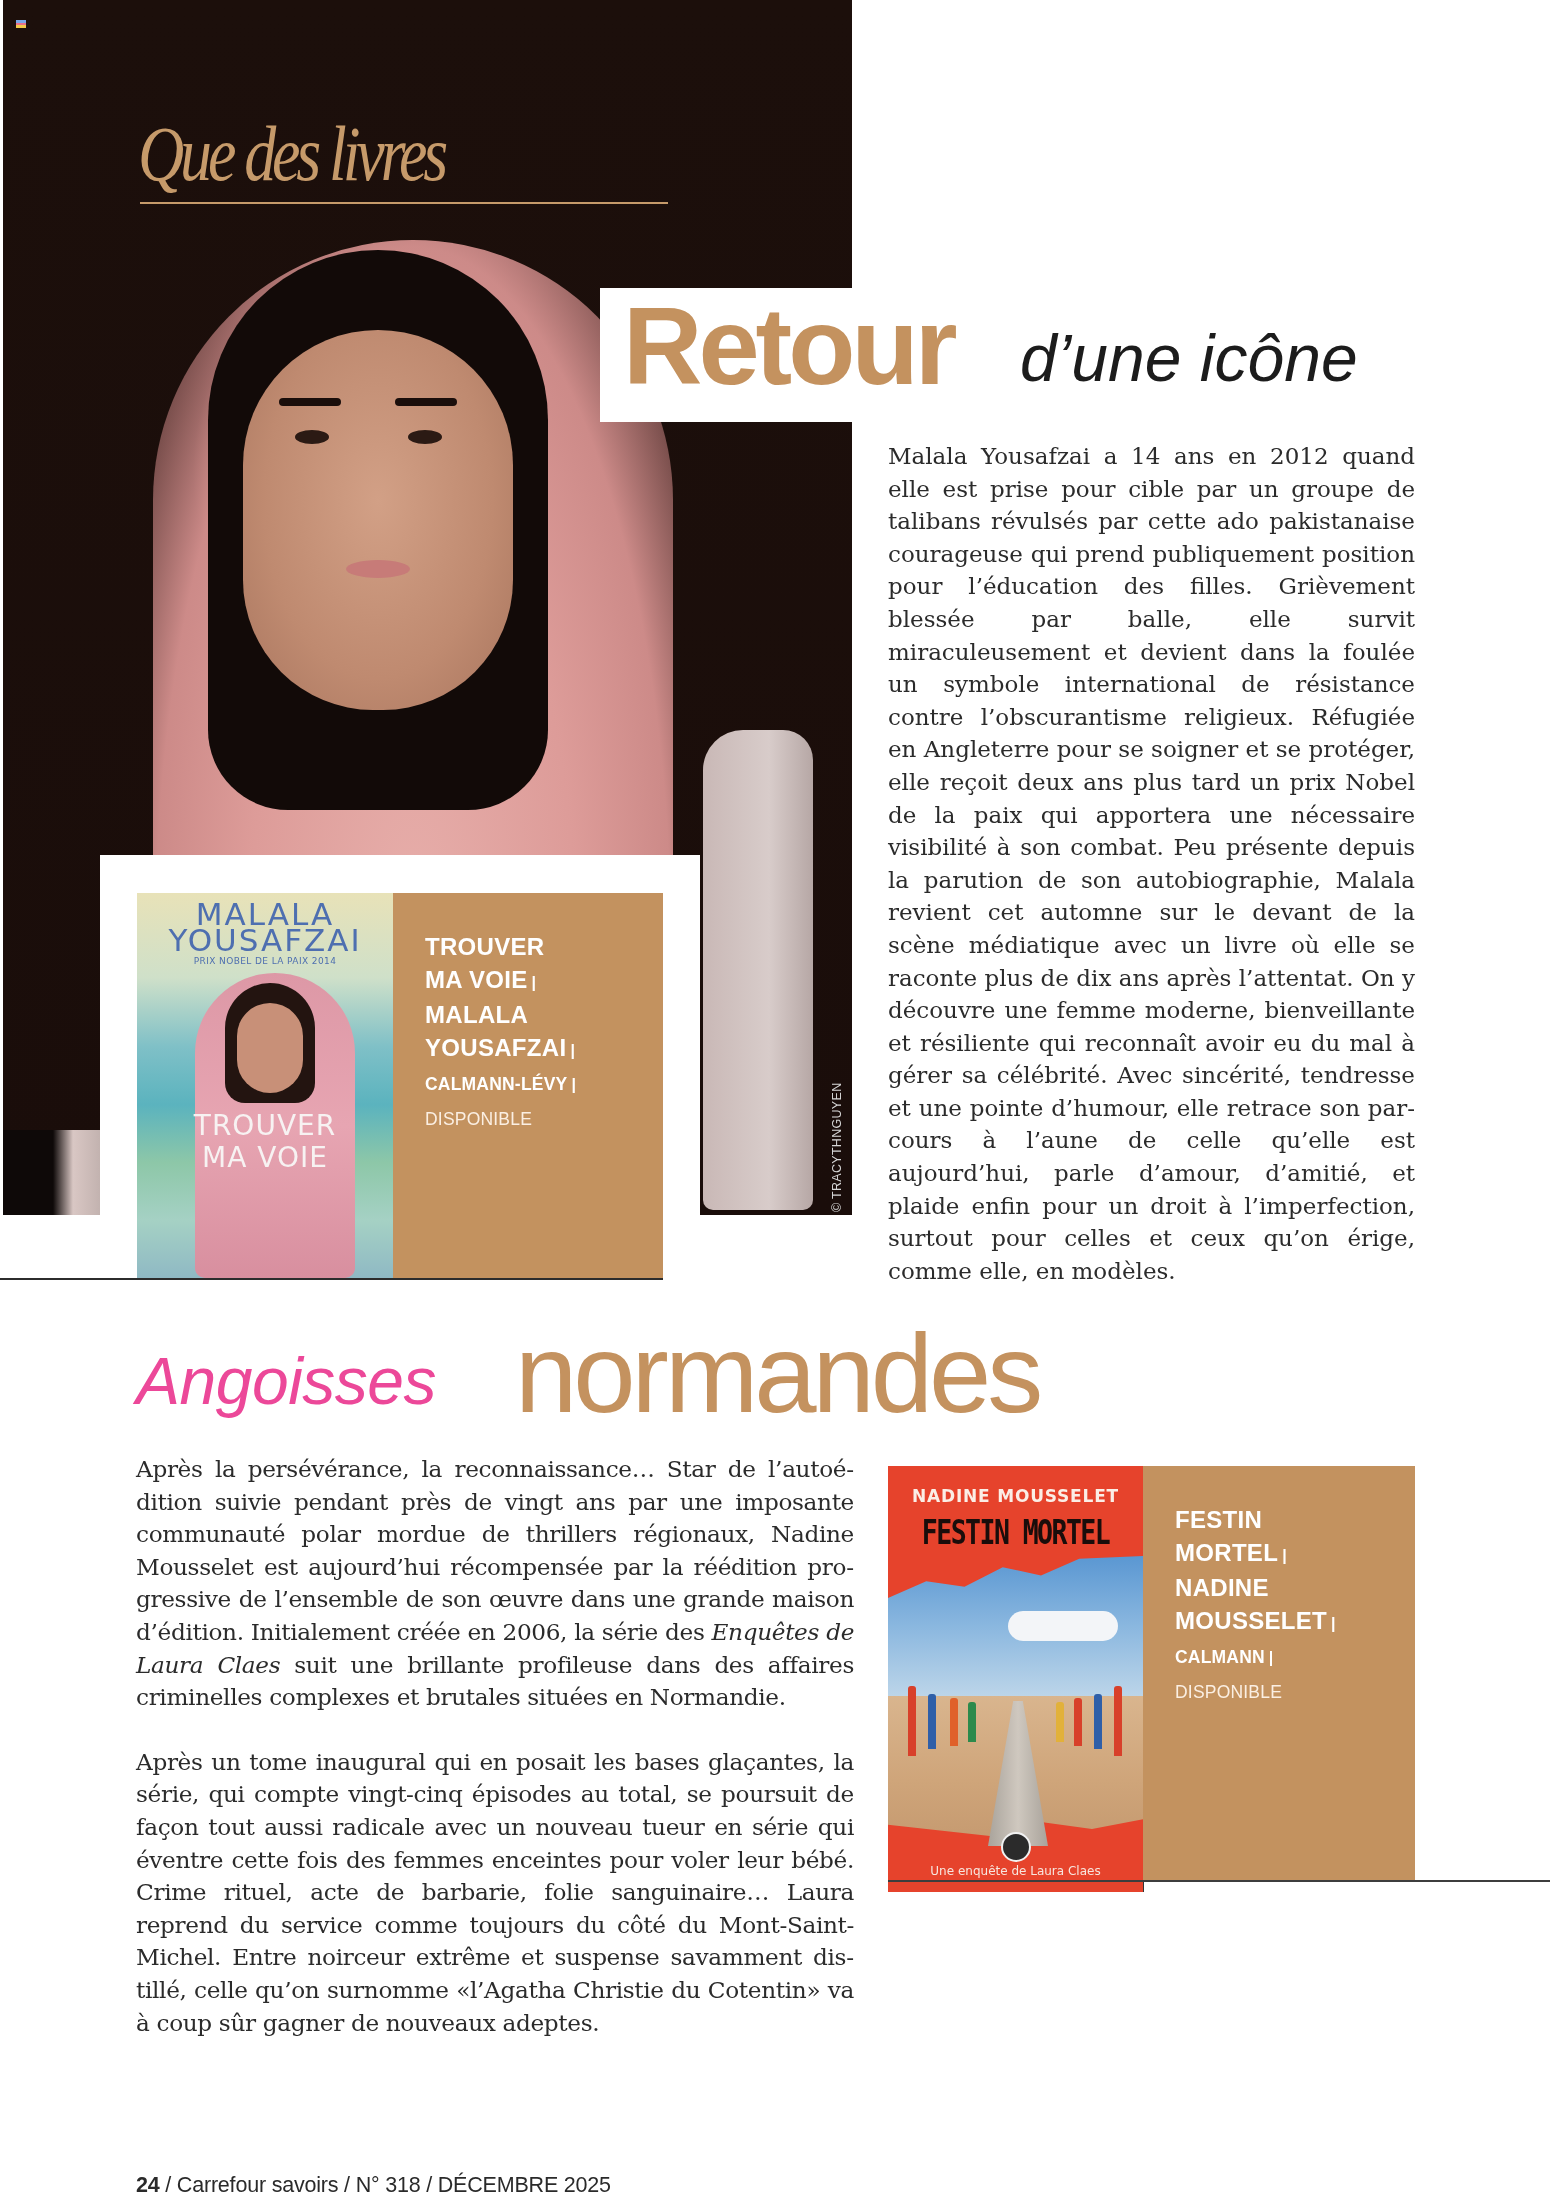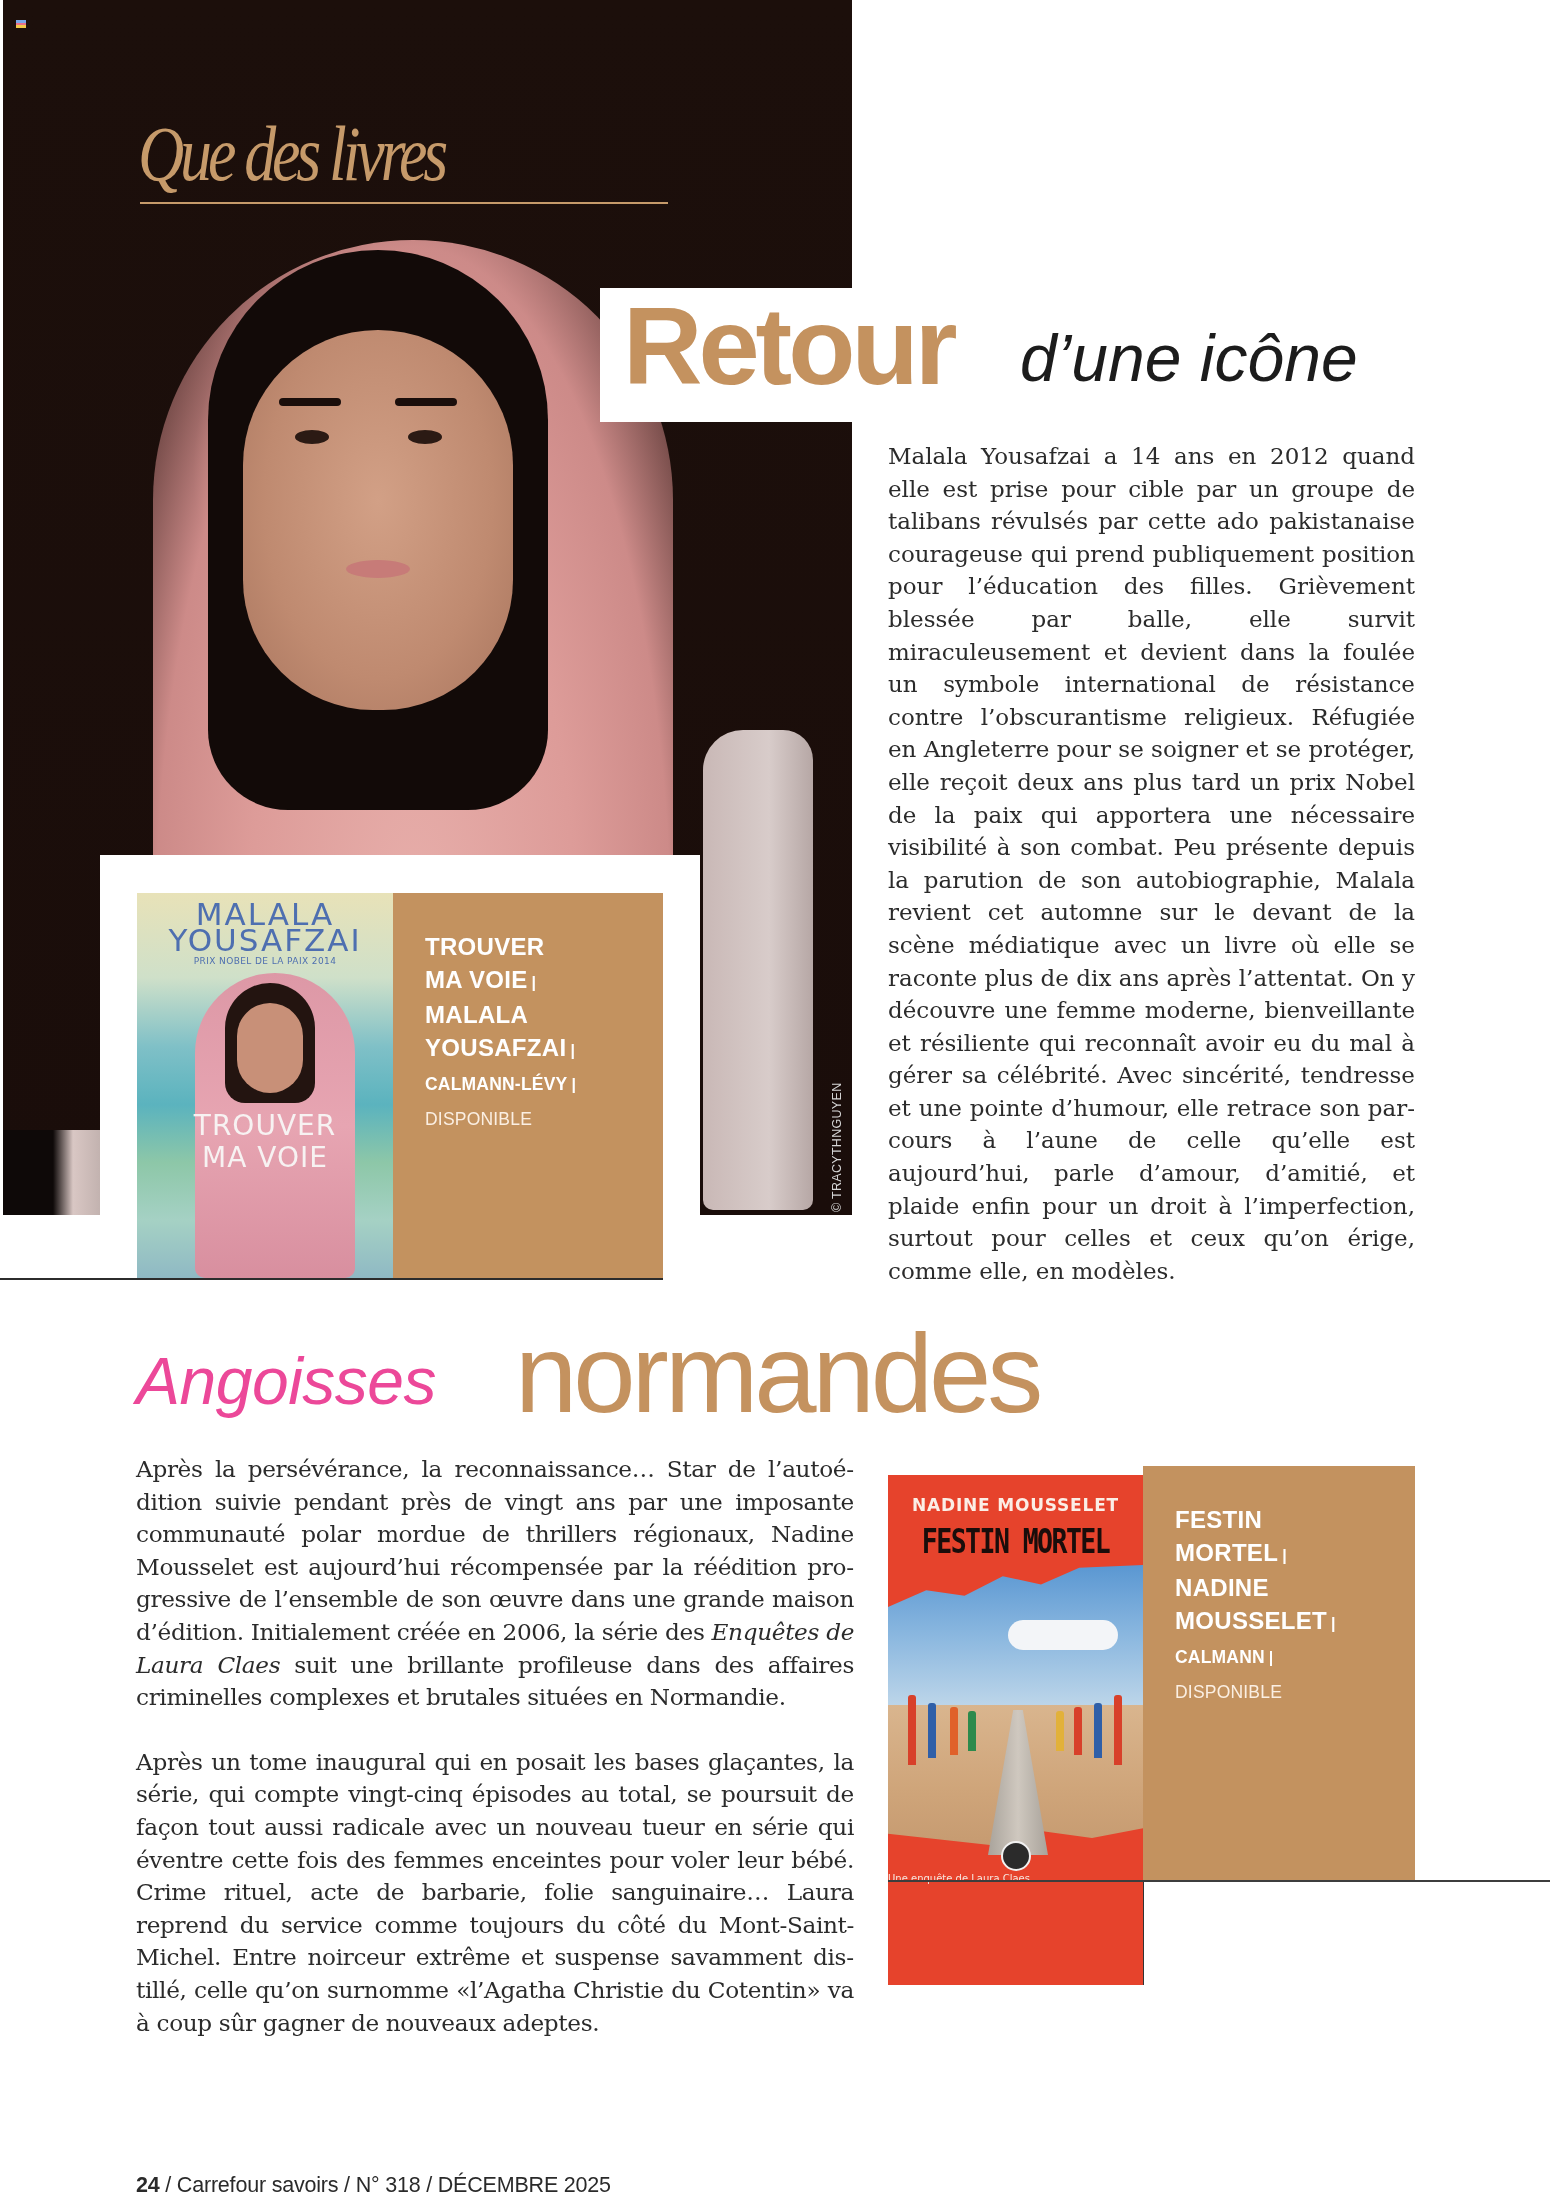--- a/index.html
+++ b/index.html
@@ -133,22 +133,22 @@
     left:136px; top:1348px; font-family:"Liberation Sans", sans-serif; font-style:italic;
     font-size:66px; color:#ec4899; line-height:1; letter-spacing:-0.5px;
   }
   .title2-strong {
     left:515px; top:1318px; font-family:"Liberation Sans", sans-serif; font-weight:normal;
     font-size:112px; color:#c4925f; line-height:1; letter-spacing:-4px;
   }
 
   
   .book2-cover {
-    left:888px; top:1466px; width:255px; height:510px; overflow:hidden;
-    background:#e6432c; border-right:1px solid #333;margin-top:9px;
+    left:888px; top:1466px; width:255px; height:426px; overflow:hidden;
+    background:#e6432c; border-right:1px solid #333;
   }
   .book2-cover .sky {
     position:absolute; left:0; top:90px; width:255px; height:140px;
     background:linear-gradient(180deg,#5a97d2 0%, #8ab7df 50%, #bcd5e9 100%);
     clip-path:polygon(0 30%, 15% 18%, 30% 22%, 45% 8%, 60% 14%, 75% 2%, 100% 0, 100% 100%, 0 100%);
   }
   .book2-cover .cloud { position:absolute; left:120px; top:145px; width:110px; height:30px; border-radius:20px; background:#f3f5f8; }
   .book2-cover .beach {
     position:absolute; left:0; top:230px; width:255px; height:140px;
     background:linear-gradient(180deg,#d9b58e 0%, #cfa57a 60%, #c69b71 100%);
@@ -164,22 +164,22 @@
     position:absolute; left:0; top:20px; width:255px; text-align:center;
     font-family:"DejaVu Sans", sans-serif; font-weight:bold; font-size:17px; color:#fbeee6; letter-spacing:0.8px;
   }
   .book2-cover .btitle {
     position:absolute; left:0; top:46px; width:255px; text-align:center;
     font-family:"DejaVu Sans Mono", monospace; font-weight:bold; font-size:34px; color:#1a0d0b; letter-spacing:-2px;
     transform:scaleX(0.78); transform-origin:center top;
   }
   .book2-cover .logo { position:absolute; left:113px; top:366px; width:26px; height:26px; border-radius:50%; background:#2b2b2b; border:2px solid #f1f1f1; }
   .book2-cover .series {
-    position:absolute; left:0; top:398px; width:255px; 
-    font-family:"DejaVu Sans", sans-serif; font-size:10px; color:#f7e6df;
+    position:absolute; left:0; top:398px; width:255px; text-align:center;
+    font-family:"DejaVu Sans", sans-serif; font-size:12px; color:#f7e6df;
   }
   .book2-panel { left:1143px; top:1466px; width:272px; height:414px; }
   .rule2 { left:888px; top:1880px; width:662px; height:2px; background:#3d3d3d; }
 
   
   .footer {
     left:136px; top:2173px; font-family:"Liberation Sans", sans-serif; font-size:21.5px; color:#2a2a2a;
     white-space:nowrap; letter-spacing:-0.2px;
   }
   .footer .num { font-weight:bold; }

